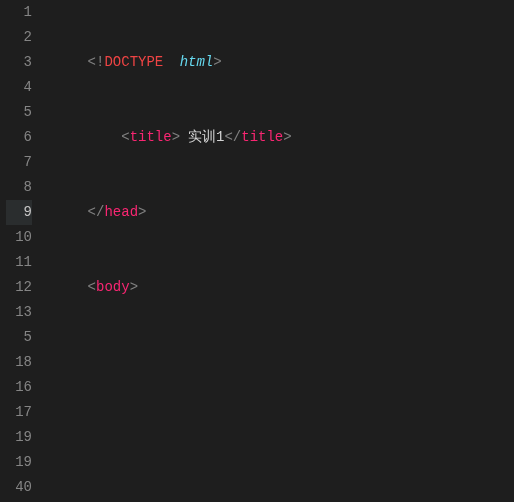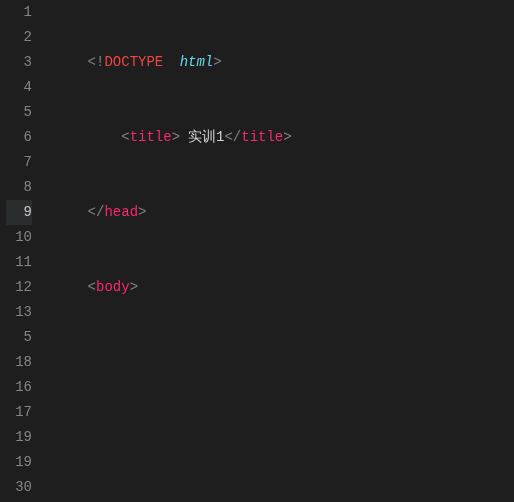--- a/index.html
+++ b/index.html
@@ -68,21 +68,21 @@
     <span class="ln">10</span>
     <span class="ln">11</span>
     <span class="ln">12</span>
     <span class="ln">13</span>
     <span class="ln">5</span>
     <span class="ln">18</span>
     <span class="ln">16</span>
     <span class="ln">17</span>
     <span class="ln">19</span>
     <span class="ln">19</span>
-    <span class="ln">30</span>
+    <span class="ln">40</span>
   </div>
 
   <div class="code">
     <div class="line"><span class="txt">    </span><span class="pun">&lt;</span><span class="pun">!</span><span class="doctype-kw">DOCTYPE</span><span class="txt"> </span><span class="doctype-word">html</span><span class="pun">&gt;</span></div>
     <div class="line"><span class="txt">        </span><span class="pun">&lt;</span><span class="tag">title</span><span class="pun">&gt;</span><span class="txt">实训1</span><span class="pun">&lt;/</span><span class="tag">title</span><span class="pun">&gt;</span></div>
     <div class="line"><span class="txt">    </span><span class="pun">&lt;/</span><span class="tag">head</span><span class="pun">&gt;</span></div>
     <div class="line"><span class="txt">    </span><span class="pun">&lt;</span><span class="tag">body</span><span class="pun">&gt;</span></div>
     <div class="line"><span class="txt"></span></div>
     
     

